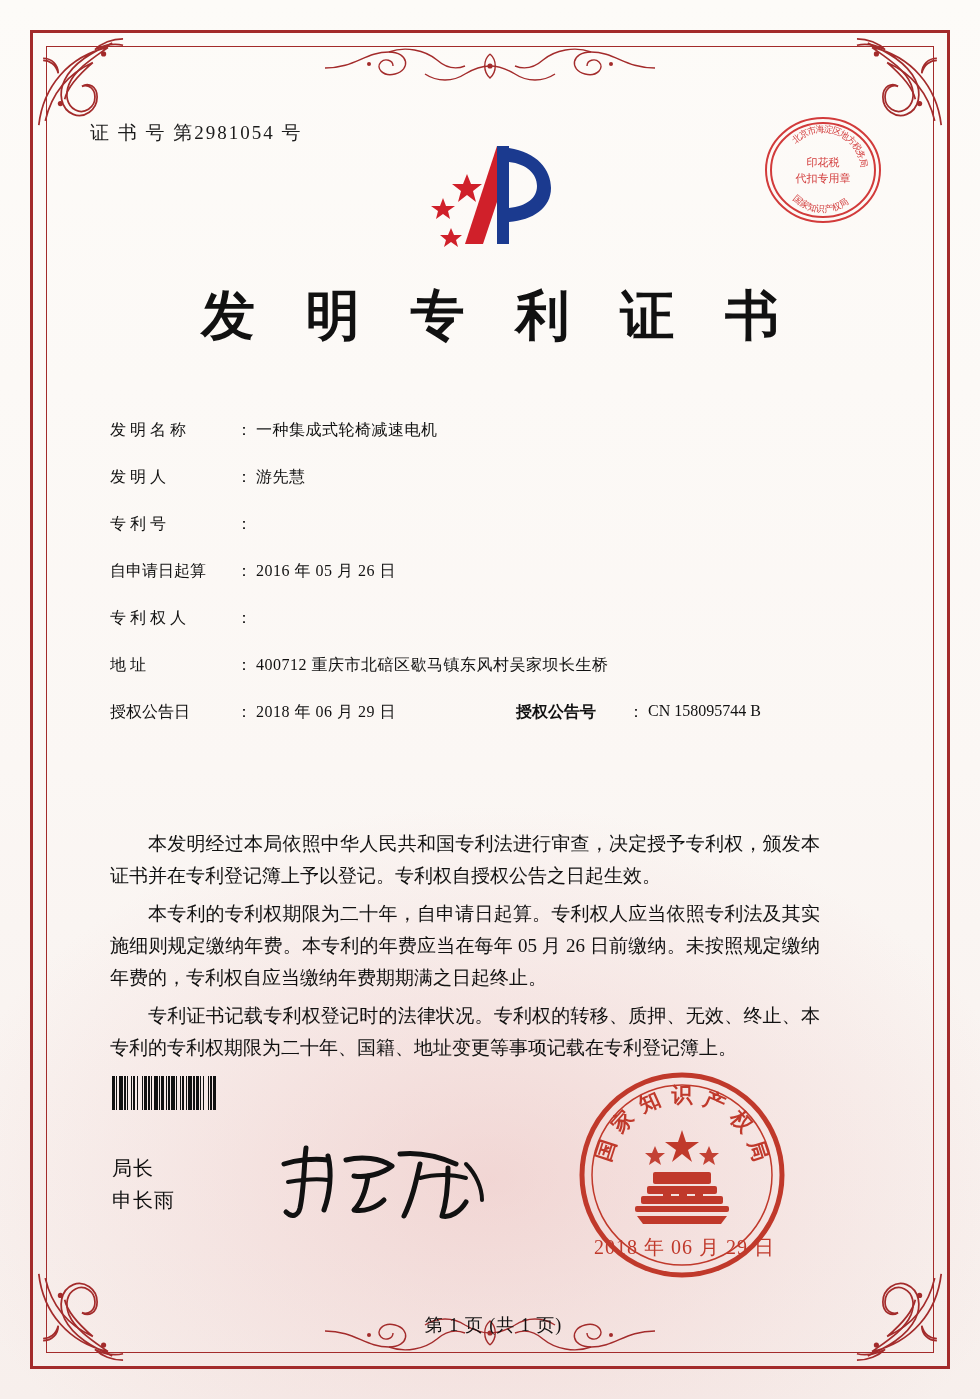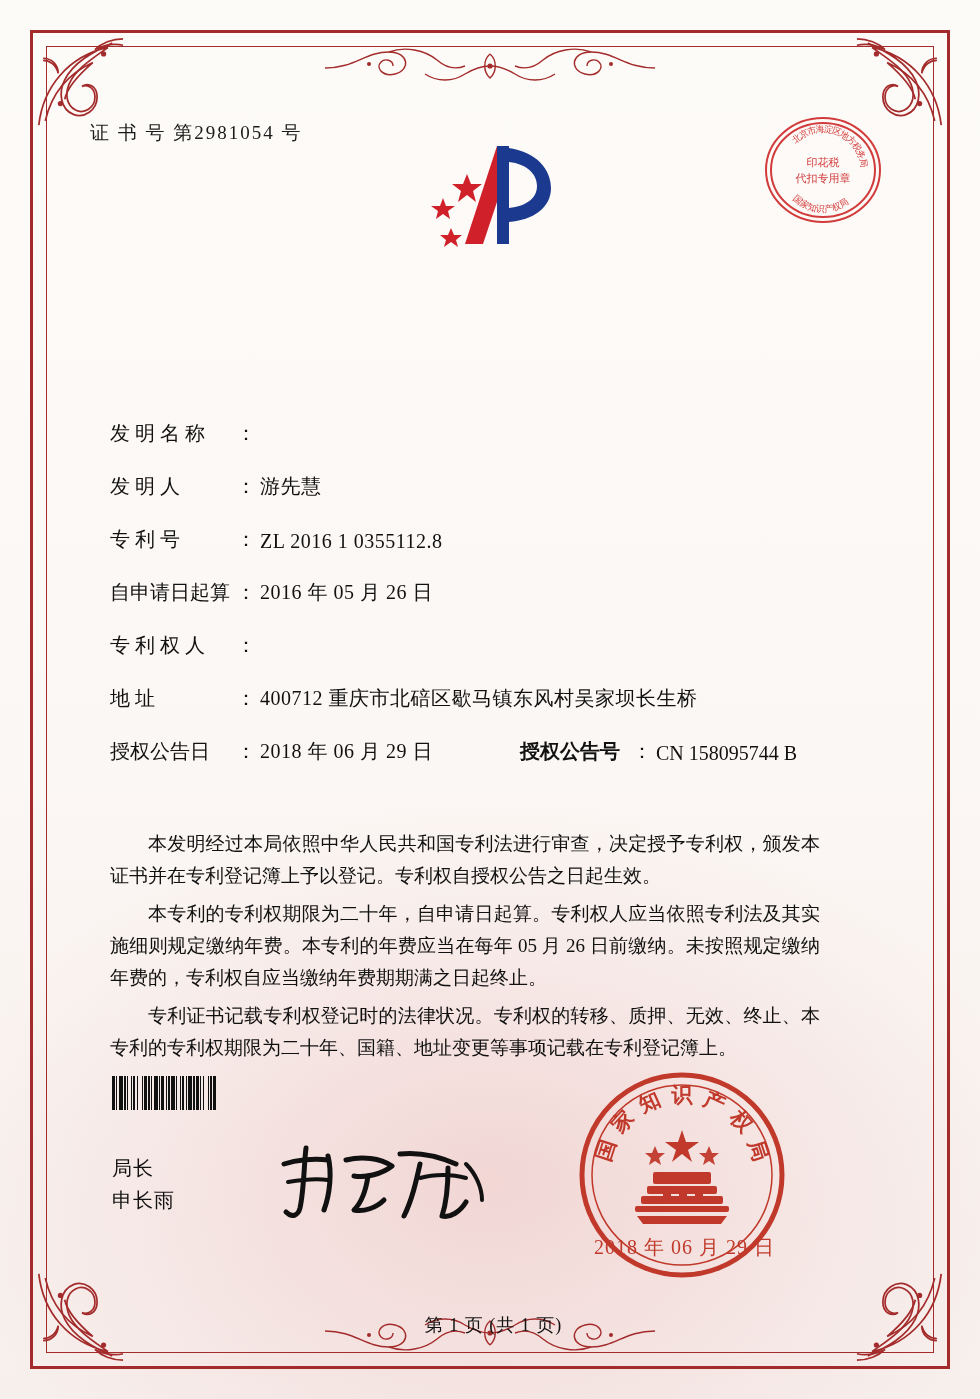--- a/index.html
+++ b/index.html
@@ -116,23 +116,23 @@
   
   .fields {
     position: absolute;
     left: 110px;
     top: 420px;
     width: 770px;
     color: #111;
   }
   .field-row {
     display: flex;
-    align-items: flex-end;
+    align-items: flex-start;
     margin-bottom: 26px;
-    font-size: 20px;
+    font-size: 16px;
   }
   .field-label {
     width: 126px;
     flex: 0 0 126px;
     display: flex;
     justify-content: space-between;
     letter-spacing: 0;
   }
   .field-colon {
     flex: 0 0 auto;
@@ -355,38 +355,39 @@
       <path d="M104 8 C132 12 146 30 146 48 C146 68 128 80 104 82 L104 68 C122 66 132 58 132 46 C132 34 122 24 104 22 Z" fill="#1b3a8f"></path>
       <path d="M92 6 L60 104 L78 104 L92 62 Z" fill="#d0202a"></path>
       <g fill="#d0202a">
         <polygon points="62,34 66,44 77,44 68,51 71,62 62,55 53,62 56,51 47,44 58,44"></polygon>
         <polygon points="38,58 41,66 50,66 43,71 45,79 38,74 31,79 33,71 26,66 35,66"></polygon>
         <polygon points="46,88 49,95 57,95 51,100 53,107 46,102 39,107 41,100 35,95 43,95"></polygon>
       </g>
     </svg>
   </div>
 
+  <div class="doc-title">发 明 专 利 证 书</div>
 
   <div class="fields">
 
     <div class="field-row">
       <div class="field-label">发 明 名 称</div>
       <div class="field-colon">：</div>
+      <div class="field-value">一种集成式轮椅减速电机</div>
     </div>
 
     <div class="field-row">
       <div class="field-label">发 明 人</div>
       <div class="field-colon">：</div>
       <div class="field-value">游先慧</div>
     </div>
 
     <div class="field-row">
       <div class="field-label">专 利 号</div>
       <div class="field-colon">：</div>
-      <div class="field-value">ZL 2016 1 0355112.8</div>
     </div>
 
     <div class="field-row">
       <div class="field-label">自申请日起算</div>
       <div class="field-colon">：</div>
       <div class="field-value">2016 年 05 月 26 日</div>
     </div>
 
     <div class="field-row">
       <div class="field-label">专 利 权 人</div>

